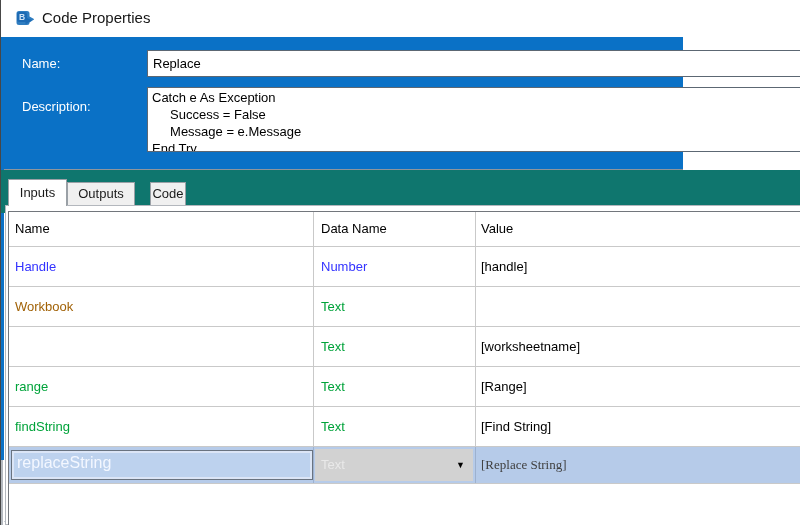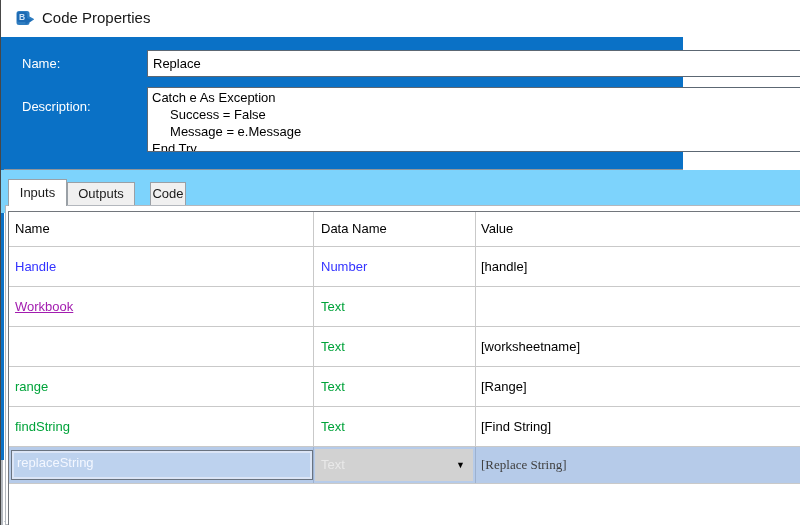--- a/index.html
+++ b/index.html
@@ -24,21 +24,21 @@
   .lbl-name{left:21px;top:19px;}
   .lbl-desc{left:21px;top:62px;}
   .name-input{position:absolute;left:146px;top:13px;width:660px;height:27px;background:#ffffff;
               border:1px solid #5c6773;box-sizing:border-box;font-family:"Liberation Sans",sans-serif;
               font-size:13px;color:#000;padding:0 5px;outline:none;}
   .desc-box{position:absolute;left:146px;top:50px;width:660px;height:65px;background:#ffffff;
             border:1px solid #5c6773;box-sizing:border-box;font-size:13px;color:#000;
             line-height:17px;white-space:pre;overflow:hidden;padding:1px 0 0 4px;}
 
   
-  .tabstrip{position:absolute;left:1px;top:170px;width:799px;height:43px;background:#7dd3fc;}
+  .tabstrip{position:absolute;left:1px;top:170px;width:799px;height:43px;background:#0f766e;}
   .tab{position:absolute;box-sizing:border-box;font-size:13px;color:#1a1a1a;text-align:center;
        border:1px solid #9aa0a6;border-bottom:none;background:#f0f0f0;}
   .tab-active{left:7px;top:9px;width:59px;height:27px;background:#ffffff;line-height:26px;z-index:3;}
   .tab-idle{top:12px;height:23px;line-height:22px;z-index:1;}
   .tab-outputs{left:66px;width:68px;}
   .tab-code{left:134px;width:36px;margin-left:15px;}
 
   
   .pane{position:absolute;left:5px;top:205px;width:795px;height:320px;background:#ffffff;
         border:1px solid #b3b7bd;border-right:none;box-sizing:border-box;z-index:2;}
@@ -52,21 +52,21 @@
   .trow{position:relative;height:39px;border-bottom:1px solid #c9c9c9;z-index:2;}
   .c{position:absolute;top:0;font-size:13px;line-height:39px;white-space:nowrap;}
   .cname{left:6px;} .ctype{left:312px;} .cval{left:472px;color:#000;}
 
   
   .trow.sel{height:36px;background:#b6cbe9;}
   .sel .sep{position:absolute;top:0;bottom:0;width:1px;background:#9db1cf;}
   .sep1{left:304px;} .sep2{left:466px;}
   .edit{position:absolute;left:2px;top:3px;width:302px;height:30px;background:#bdd2ee;
         border:1px solid #697380;box-shadow:inset 0 0 0 2px #dbe5f6;box-sizing:border-box;
-        font-size:13px;color:#f3f7ff;line-height:24px;padding-left:5px;}
+        font-size:16px;color:#f3f7ff;line-height:24px;padding-left:5px;}
   .dd{position:absolute;left:306px;top:2px;width:158px;height:32px;background:#d2d2d2;
       box-sizing:border-box;font-size:13px;color:#e9e9e9;line-height:32px;padding-left:6px;}
   .dd-arrow{position:absolute;right:8px;top:0;line-height:32px;font-size:9px;color:#000;}
   .sel .cval{line-height:36px;font-family:Liberation Serif, serif;color:#404040;font-size:13px;}
 </style>
 </head>
 <body>
 
 <div class="screen">
 
@@ -115,21 +115,21 @@
       <span class="c cval">Value</span>
     </div>
 
     <div id="grid-rows">
         <div class="trow">
     <span class="c cname" style="color: rgb(51, 51, 255);">Handle</span>
     <span class="c ctype" style="color: rgb(51, 51, 255);">Number</span>
     <span class="c cval">[handle]</span>
   </div>
         <div class="trow">
-    <span class="c cname" style="color: #a21caf; text-decoration: underline;">Workbook</span>
+    <span class="c cname" style="color: #a16207;">Workbook</span>
     <span class="c ctype" style="color: rgb(0, 163, 58);">Text</span>
   </div>
         <div class="trow">
     <span class="c ctype" style="color: rgb(0, 163, 58);">Text</span>
     <span class="c cval">[worksheetname]</span>
   </div>
         <div class="trow">
     <span class="c cname" style="color: rgb(0, 163, 58);">range</span>
     <span class="c ctype" style="color: rgb(0, 163, 58);">Text</span>
     <span class="c cval">[Range]</span>

